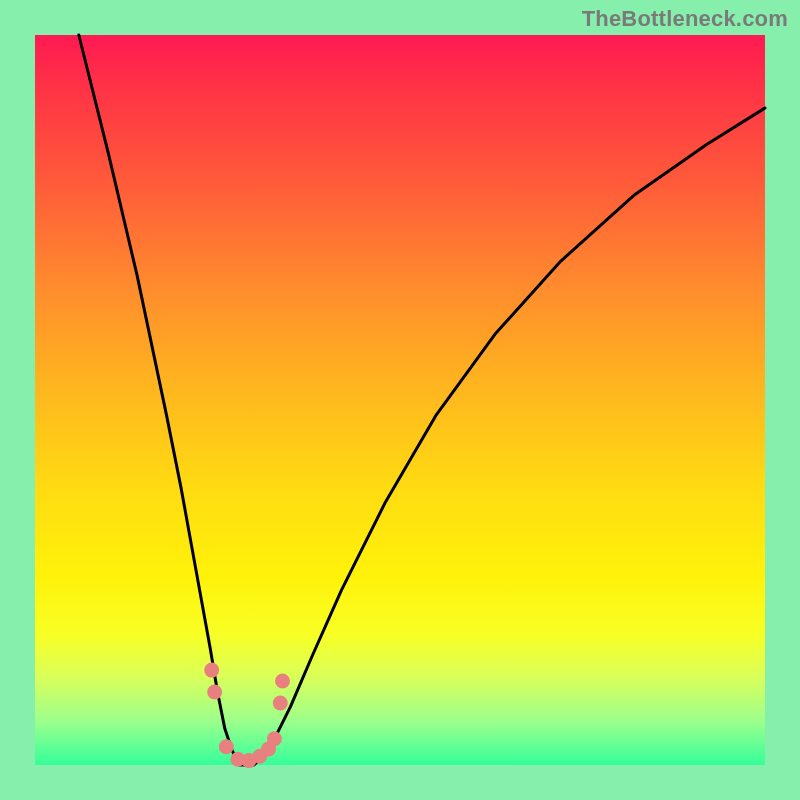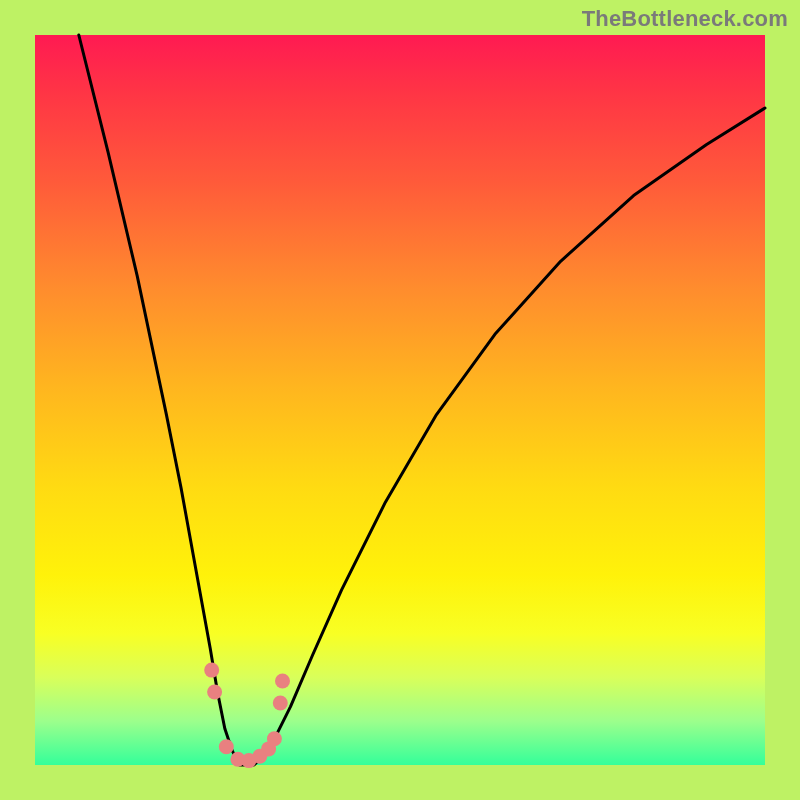--- a/index.html
+++ b/index.html
@@ -10,21 +10,21 @@
     background: #000;
     overflow: hidden;
     font-family: Arial, Helvetica, sans-serif;
   }
   .frame {
     position: absolute;
     left: 0;
     top: 0;
     width: 800px;
     height: 800px;
-    background: #bef264;
+    background: #86efac;
   }
   .plot {
     position: absolute;
     left: 35px;
     top: 35px;
     width: 730px;
     height: 730px;
     
     background: linear-gradient(
       to bottom,

